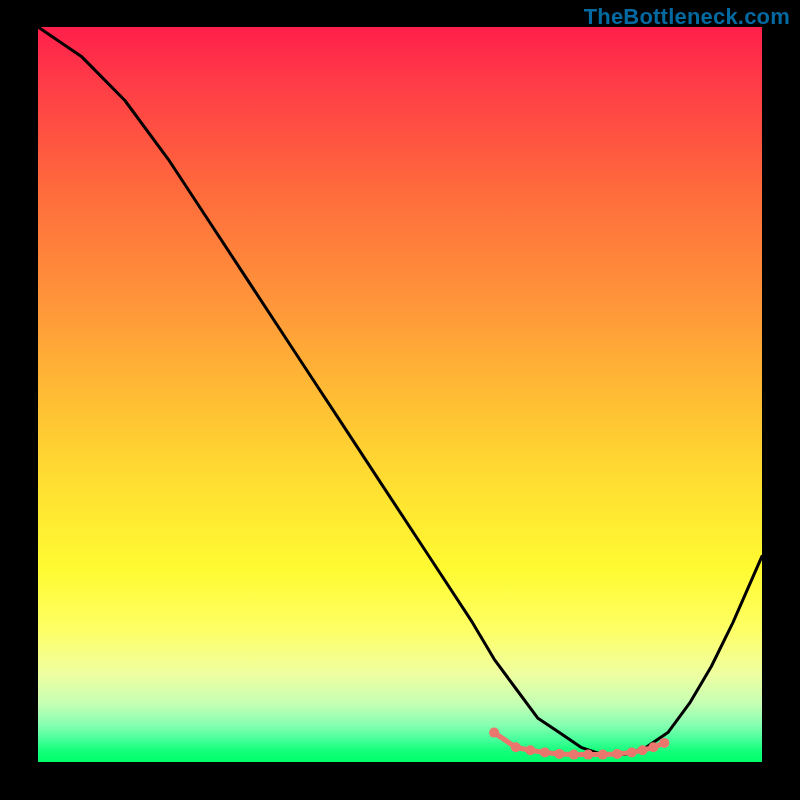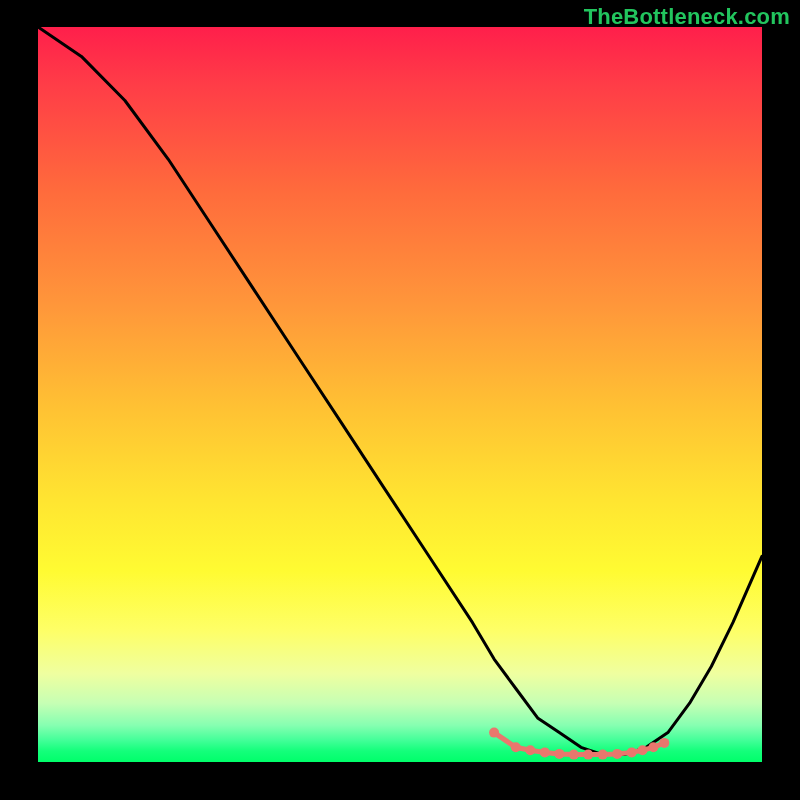--- a/index.html
+++ b/index.html
@@ -14,21 +14,21 @@
   .outer {
     position: relative;
     width: 800px;
     height: 800px;
     background: #000;
   }
   .watermark {
     position: absolute;
     top: 4px;
     right: 10px;
-    color: #22c55e;
+    color: #0369a1;
     font-size: 22px;
     font-weight: 600;
     letter-spacing: 0.2px;
     user-select: none;
     z-index: 3;
     text-align: center;
   }
   .plot-wrap {
     position: absolute;
     left: 38px;

